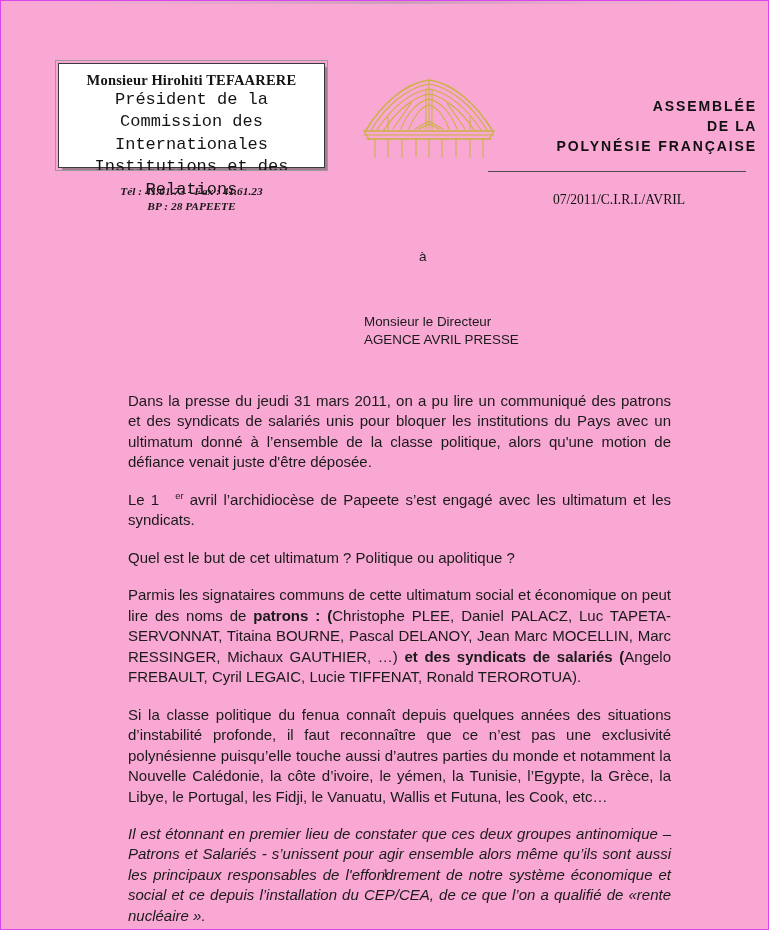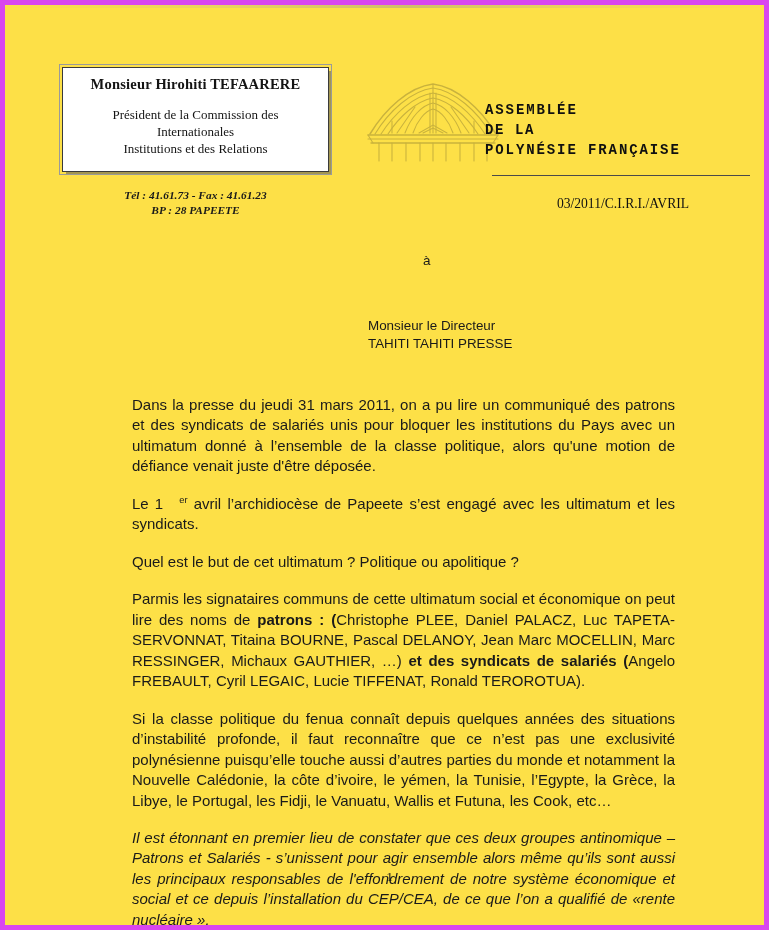--- a/index.html
+++ b/index.html
@@ -8,24 +8,24 @@
     background: #ffffff;
   }
   body {
     font-family: "Liberation Sans", sans-serif;
     color: #1a1a1a;
   }
   .page {
     position: relative;
     width: 769px;
     height: 930px;
-    background: #fde047;
+    background: #f9a8d4;
     overflow: hidden;
     box-sizing: border-box;
-    border: 5px solid #d946ef;
+    border: 1px solid #d946ef;
   }
   
   .scan-smudge {
     position: absolute;
     top: 0; left: 0;
     width: 769px; height: 3px;
     background: linear-gradient(to right,
       rgba(170,170,170,0) 0%,
       rgba(170,170,170,0.25) 28%,
       rgba(150,150,150,0.45) 52%,
@@ -51,24 +51,24 @@
     padding-top: 9px;
   }
   .lh-name {
     font-size: 14.5px;
     font-weight: bold;
     letter-spacing: 0.2px;
     line-height: 1.1;
     color: #141414;
   }
   .lh-role {
-    margin-top: 13px;
-    font-size: 13px;
+    font-size: 17px;
     line-height: 1.32;
     color: #141414;
+    font-family: Liberation Mono, monospace;
   }
   .contact {
     position: absolute;
     top: 183px;
     left: 57px;
     width: 267px;
     text-align: center;
     font-family: "Liberation Serif", serif;
     font-style: italic;
     font-weight: bold;
@@ -85,22 +85,22 @@
     width: 132px;
     height: 84px;
   }
 
   
   .assembly {
     position: absolute;
     top: 96px;
     left: 480px;
     width: 276px;
-    text-align: left;
-    font-family: Liberation Mono, monospace;
+    text-align: right;
+    font-family: Liberation Sans, sans-serif;
     font-weight: bold;
     font-size: 14px;
     letter-spacing: 1.9px;
     line-height: 1.42;
     color: #101010;
     white-space: nowrap;
   }
   .assembly .l2 { letter-spacing: 1.6px; }
   .assembly .l3 { letter-spacing: 1.9px; }
 
@@ -237,26 +237,26 @@
   </div>
 
   <div class="assembly">
     <div class="l1">ASSEMBLÉE</div>
     <div class="l2">DE LA</div>
     <div class="l3">POLYNÉSIE FRANÇAISE</div>
   </div>
 
   <div class="rule"></div>
 
-  <div class="refnum">03/2011/C.I.R.I./AVRIL</div>
+  <div class="refnum">07/2011/C.I.R.I./AVRIL</div>
 
   <div class="a-mark">à</div>
   <div class="addressee">
     <div>Monsieur le Directeur</div>
-    <div>TAHITI TAHITI PRESSE</div>
+    <div>AGENCE AVRIL PRESSE</div>
   </div>
 
   <div class="body">
     <p>Dans la presse du jeudi 31 mars 2011, on a pu lire un communiqué des patrons et des syndicats de salariés unis pour bloquer les institutions du Pays avec un ultimatum donné à l’ensemble de la classe politique, alors qu'une motion de défiance venait juste d'être déposée.</p>
 
     <p><span>Le 1</span><sup>er</sup><span> avril l’archidiocèse de Papeete s’est engagé avec les ultimatum et les syndicats.</span></p>
 
     <p>Quel est le but de cet ultimatum ? Politique ou apolitique ?</p>
 
 

